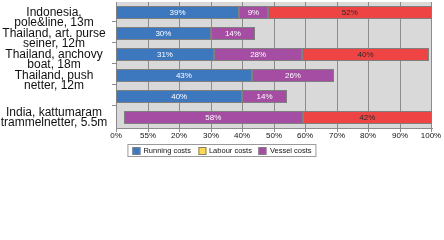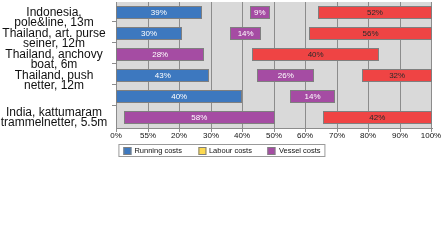--- a/index.html
+++ b/index.html
@@ -31,21 +31,20 @@
   .tick-mark{
     position:absolute; top:128px; width:1px; height:4px; background:#8c8c8c;
   }
 
   
   .rows{position:absolute; left:116px; top:2px; width:316px; height:126px;}
   .row{
     position:absolute; left:0; width:100%;
     height:26px;
     display:flex;
-    gap:48px;
   }
   .seg{
     height:13px;
     box-sizing:border-box;
     border:1px solid #7f7f7f;
     display:flex;align-items:center;justify-content:center;
     font-size:8px;
     line-height:1;
     overflow:hidden;
     white-space:nowrap;
@@ -86,21 +85,21 @@
   
   .legend{
     position:absolute;
     left:50%; transform:translateX(-50%);
     top:144px;
     border:1px solid #9a9a9a;
     background:#ffffff;
     padding:1px 4px;
     display:flex;
     align-items:center;
-    gap:16px;
+    gap:7px;
     height:13px;
     box-sizing:border-box;
   }
   .legend-item{display:flex;align-items:center;gap:3px;}
   .legend-swatch{
     width:8px;height:8px;
     border:1px solid #7f7f7f;
     box-sizing:border-box;
     display:block;
   }
@@ -143,49 +142,48 @@
     </div>
 
   <div class="ylabels" id="ylabels">
       <div class="ylabel" style="top: 6px;">
         <span style="display:block">Indonesia, pole&amp;line, 13m</span>
       </div>
       <div class="ylabel" style="top: 27px;">
         <span style="display:block">Thailand, art. purse seiner, 12m</span>
       </div>
       <div class="ylabel" style="top: 48px;">
-        <span style="display:block">Thailand, anchovy boat, 6m</span>
+        <span style="display:block">Thailand, anchovy boat, 18m</span>
       </div>
       <div class="ylabel" style="top: 69px;">
         <span style="display:block">Thailand, push netter, 12m</span>
       </div>
       <div class="ylabel" style="top: 106px;">
         <span style="display:block">India, kattumaram</span>
         <span style="display:block">trammelnetter, 5.5m</span>
       </div>
     </div>
   <div class="rows" id="rows">
       <div class="row" style="top: 4px;">
         <div class="seg running" style="width: 123.24px;">39%</div>
         <div class="seg vessel" style="width: 28.44px;">9%</div>
         <div class="seg labour" style="width: 164.32px;">52%</div>
       </div>
       <div class="row" style="top: 25px;">
         <div class="seg running" style="width: 94.8px;">30%</div>
         <div class="seg vessel" style="width: 44.24px;">14%</div>
-        <div class="seg labour" style="width: 176.96px;">56%</div>
       </div>
       <div class="row" style="top: 46px;">
+        <div class="seg running" style="width: 97.96px;">31%</div>
         <div class="seg vessel" style="width: 88.48px;">28%</div>
         <div class="seg labour" style="width: 126.4px;">40%</div>
       </div>
       <div class="row" style="top: 67px;">
         <div class="seg running" style="width: 135.88px;">43%</div>
         <div class="seg vessel" style="width: 82.16px;">26%</div>
-        <div class="seg labour" style="width: 101.12px;">32%</div>
       </div>
       <div class="row" style="top: 88px;">
         <div class="seg running" style="width: 126.4px;">40%</div>
         <div class="seg vessel" style="width: 44.24px;">14%</div>
       </div>
       <div class="row" style="top: 109px;">
         <div class="seg vessel" style="width: 183.28px; margin-left: 8px;">58%</div>
         <div class="seg labour" style="width: 132.72px;">42%</div>
       </div>
     </div>

